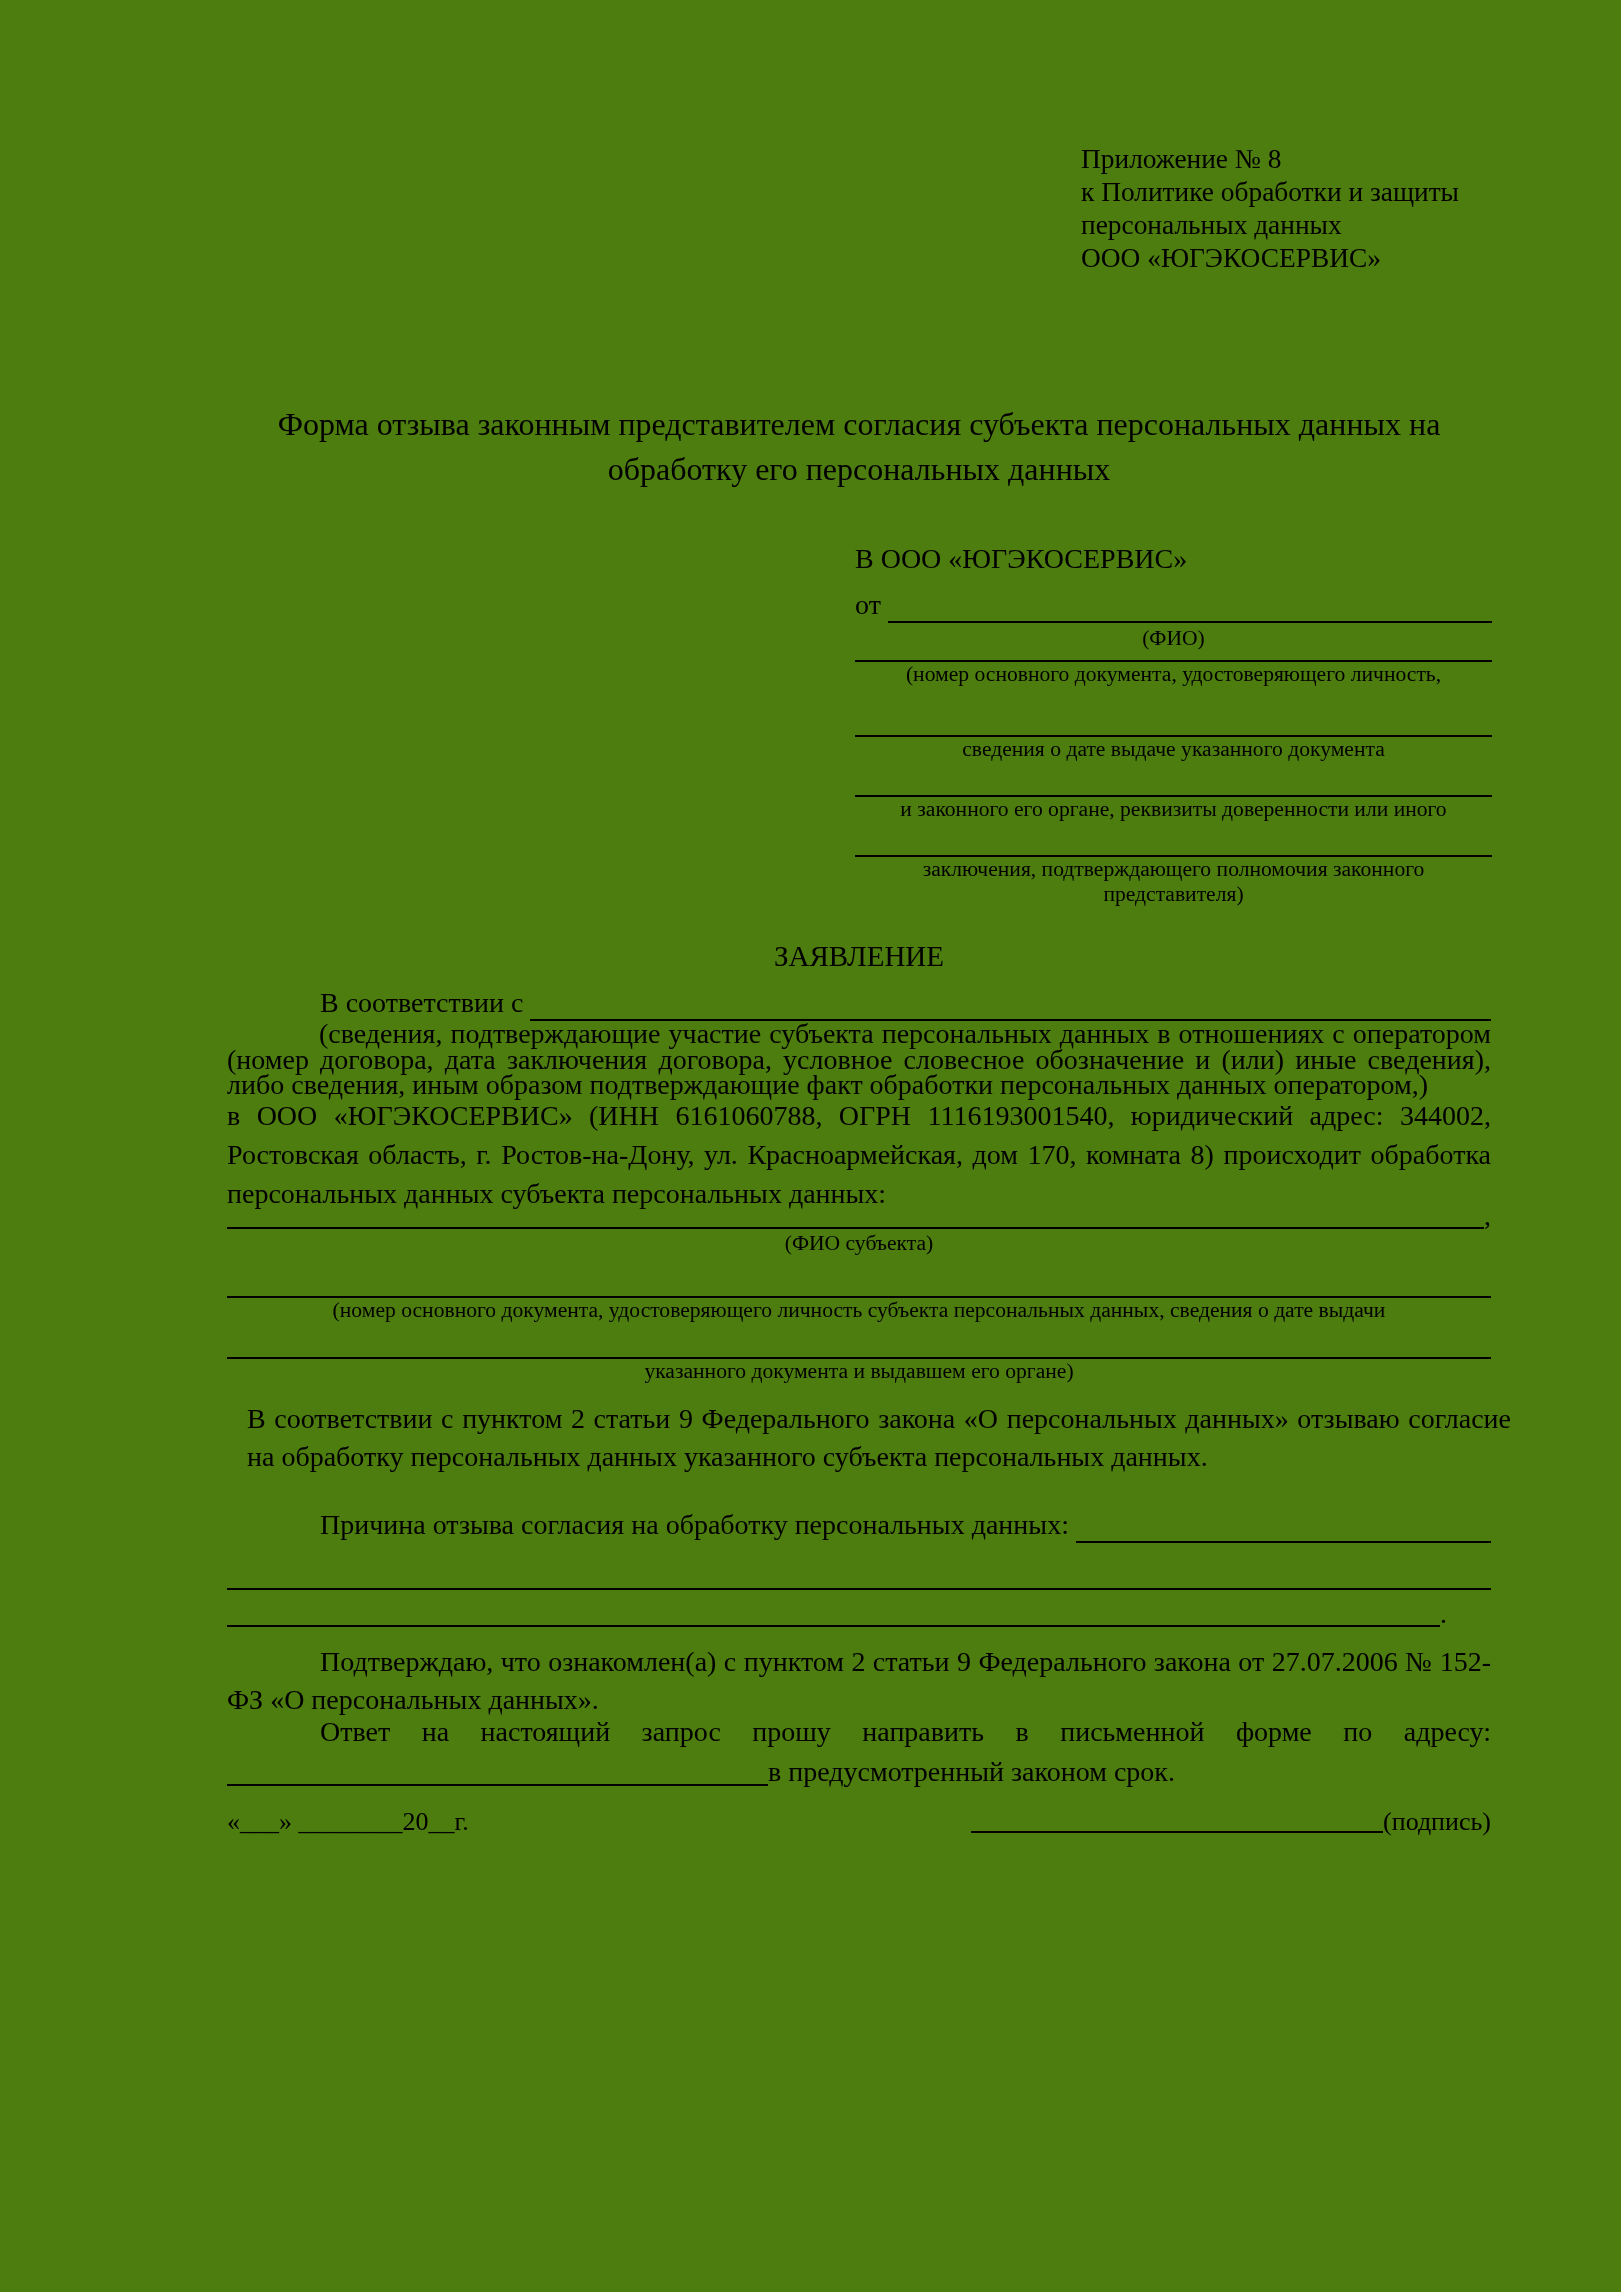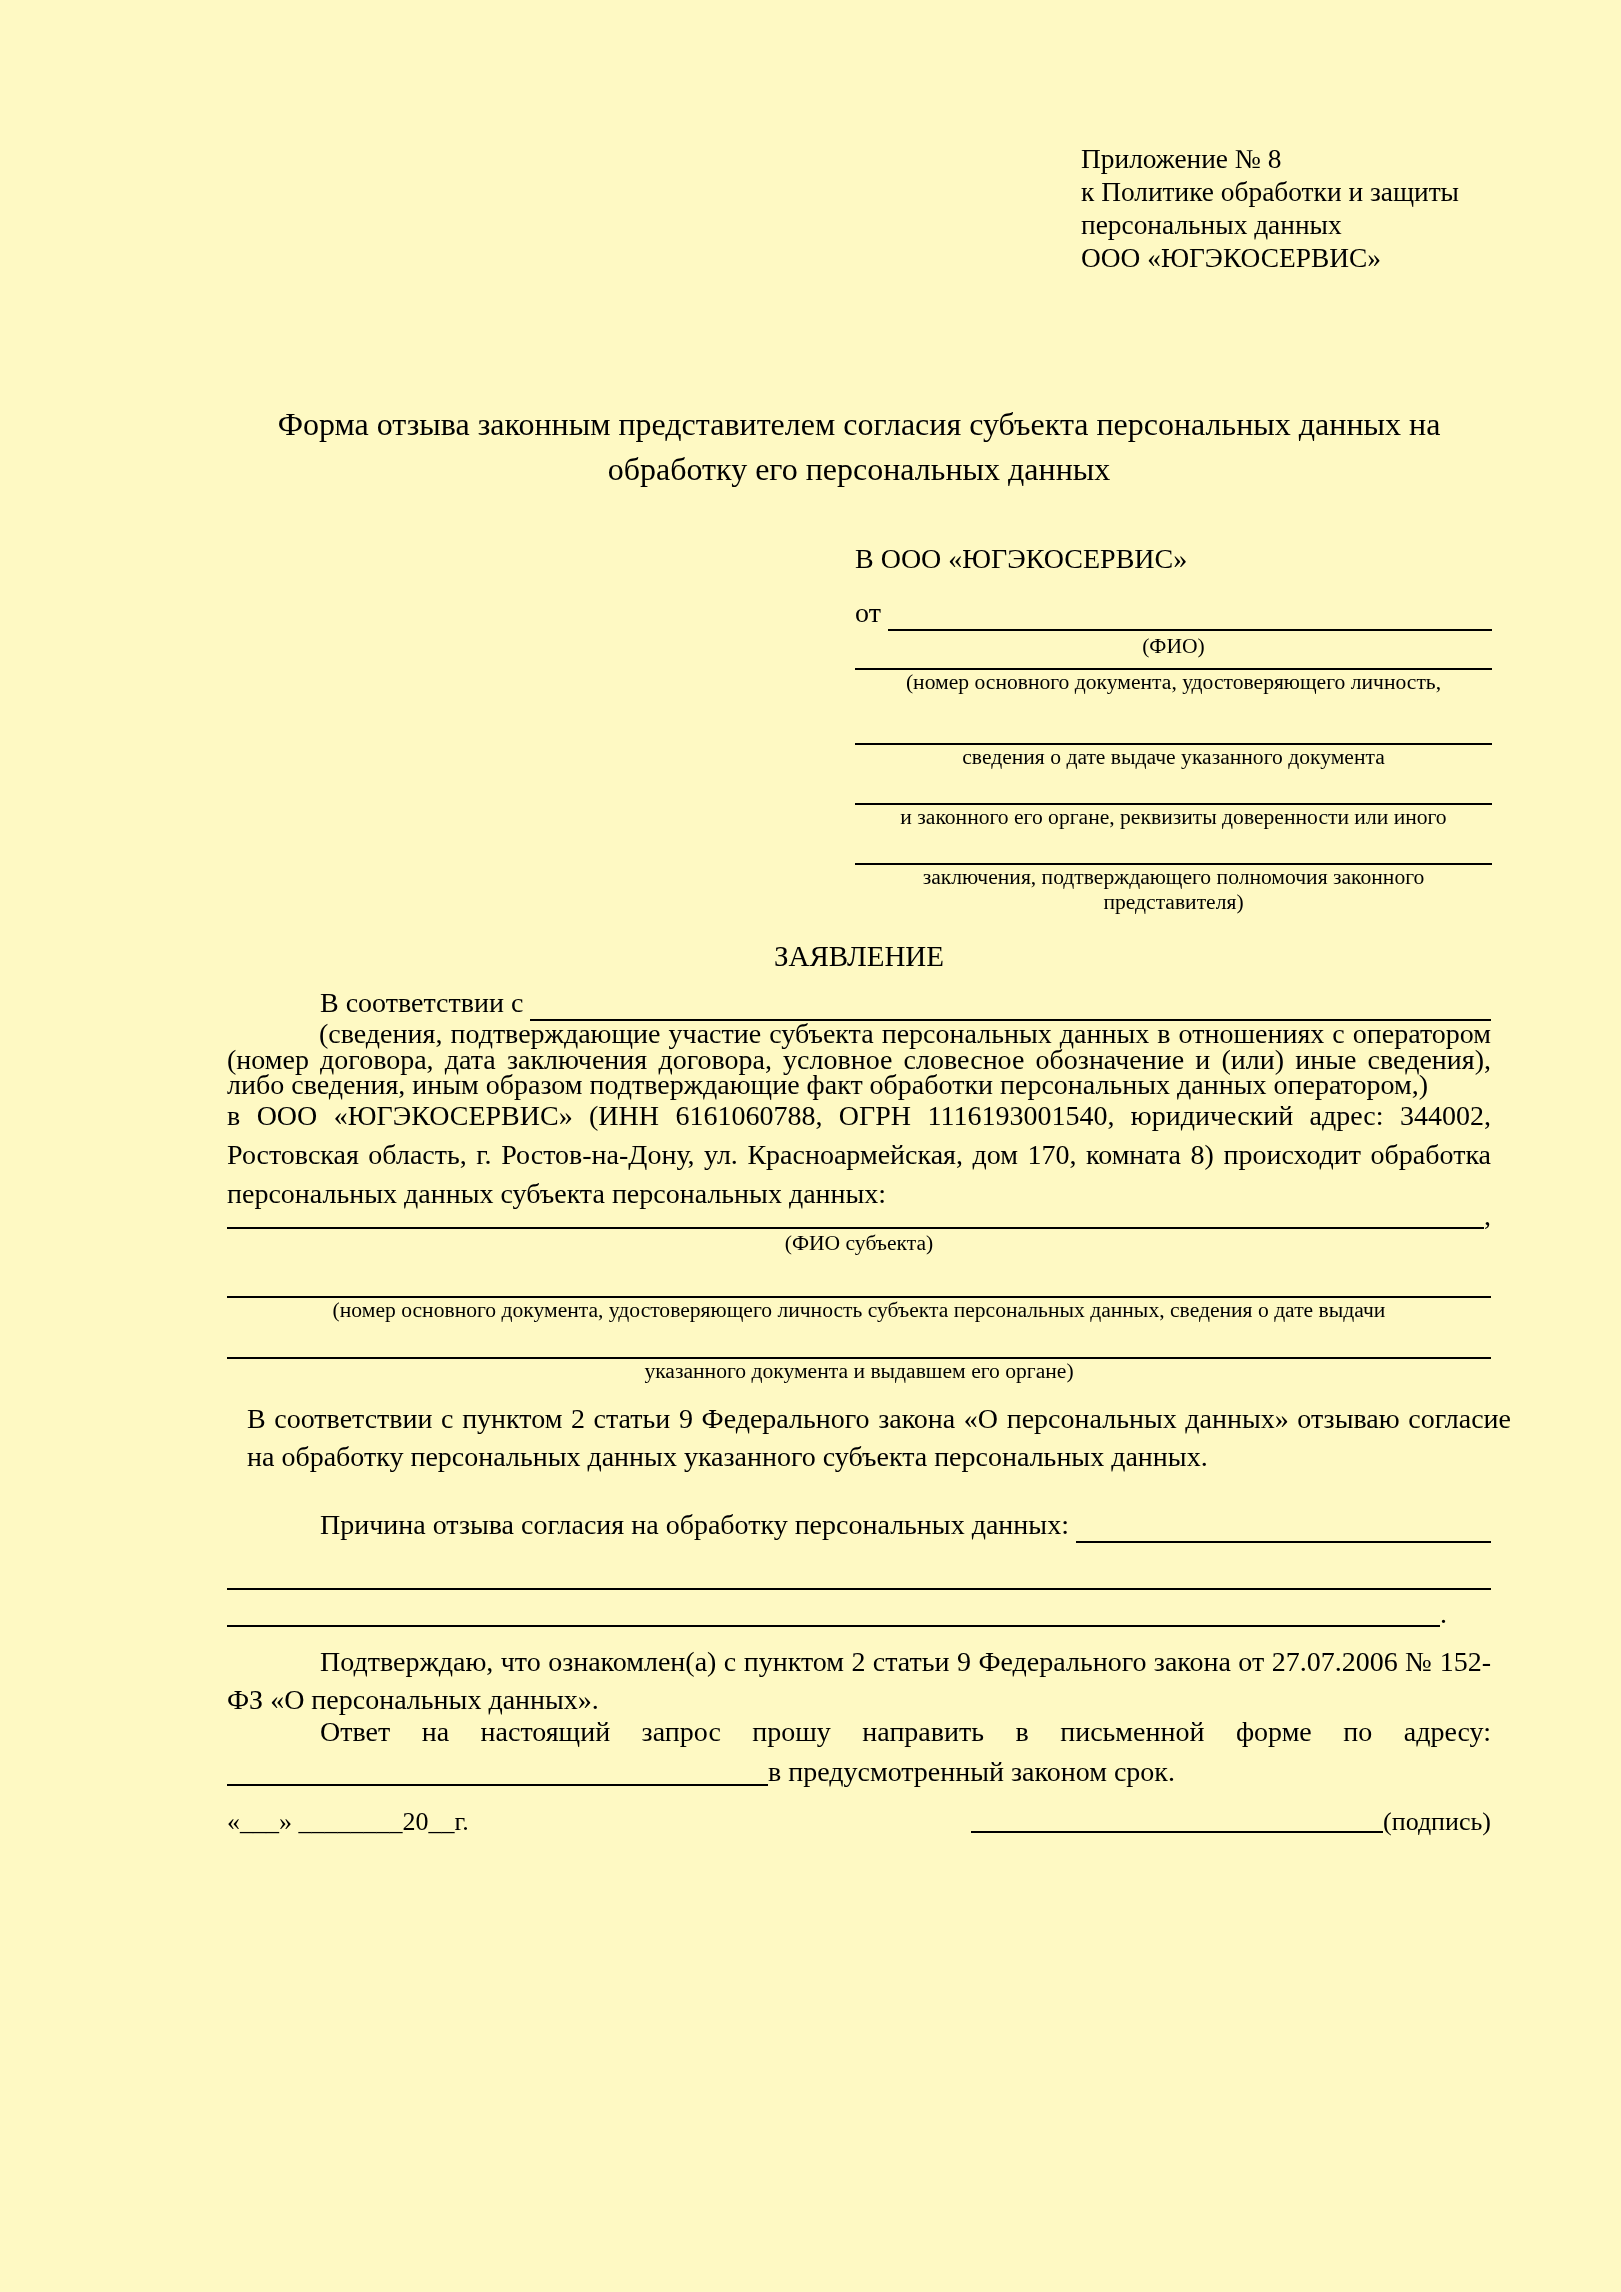--- a/index.html
+++ b/index.html
@@ -1,32 +1,32 @@
 <!DOCTYPE html>
 <html><head>
 <meta charset="utf-8">
 <style>
   html,body{margin:0;padding:0;background:#e8e8e8;}
   .page{
     position:relative;
     width:1621px;height:2293px;
-    background:#fef9c3;
+    background:#4d7c0f;
     margin:0 auto;
     font-family:"Liberation Serif","DejaVu Serif",serif;
     color:#000;
     overflow:hidden;
   }
   .abs{position:absolute;}
   
   .header-note{left:1081px;top:143px;font-size:27.4px;line-height:33px;}
   
   .doc-title{left:227px;top:402px;width:1264px;text-align:center;font-weight:normal;font-size:32px;line-height:45px;}
   
   .addressee{left:855px;top:540px;width:637px;font-size:28px;line-height:37px;}
-  .addr-from{display:flex;align-items:flex-end;margin-top:17px;}
+  .addr-from{display:flex;align-items:flex-end;margin-top:9px;}
   .addr-from .lbl{white-space:pre;}
   .fill{flex:1 1 auto;border-bottom:2.9px solid #000;min-width:19.6px;}
   .cap{font-size:21.6px;line-height:25.5px;text-align:center;}
   .cap-fio{margin-top:2.9px;}
   .uline{border-bottom:2.9px solid #000;height:0;}
   .u1{margin-top:8.8px;}
   .u2{margin-top:47px;}
   .u3{margin-top:33px;}
   .u4{margin-top:32px;}
   

